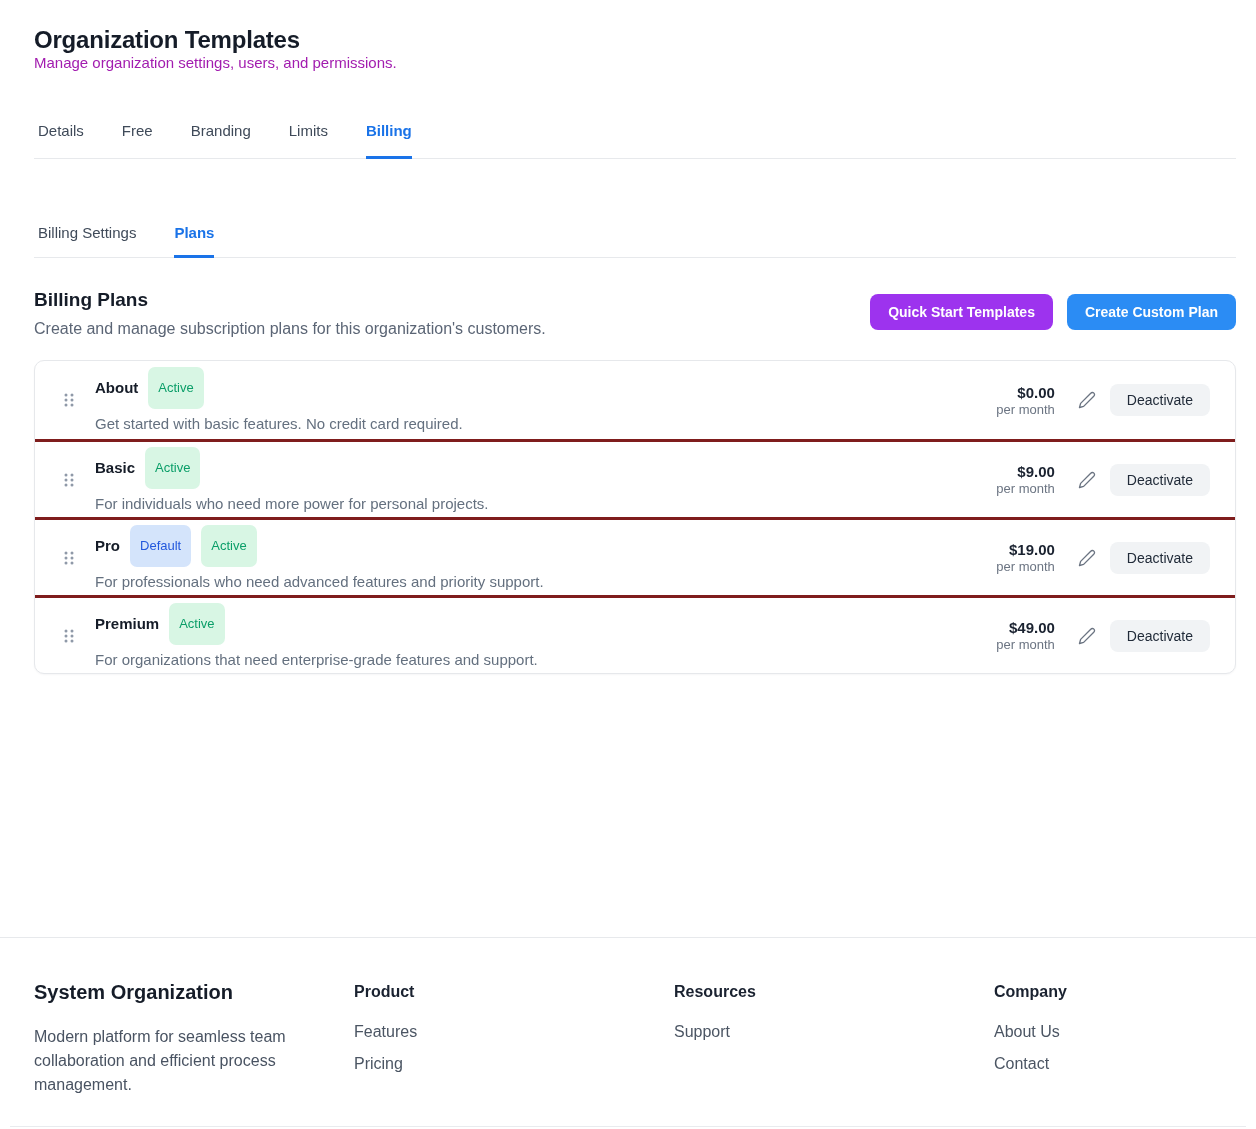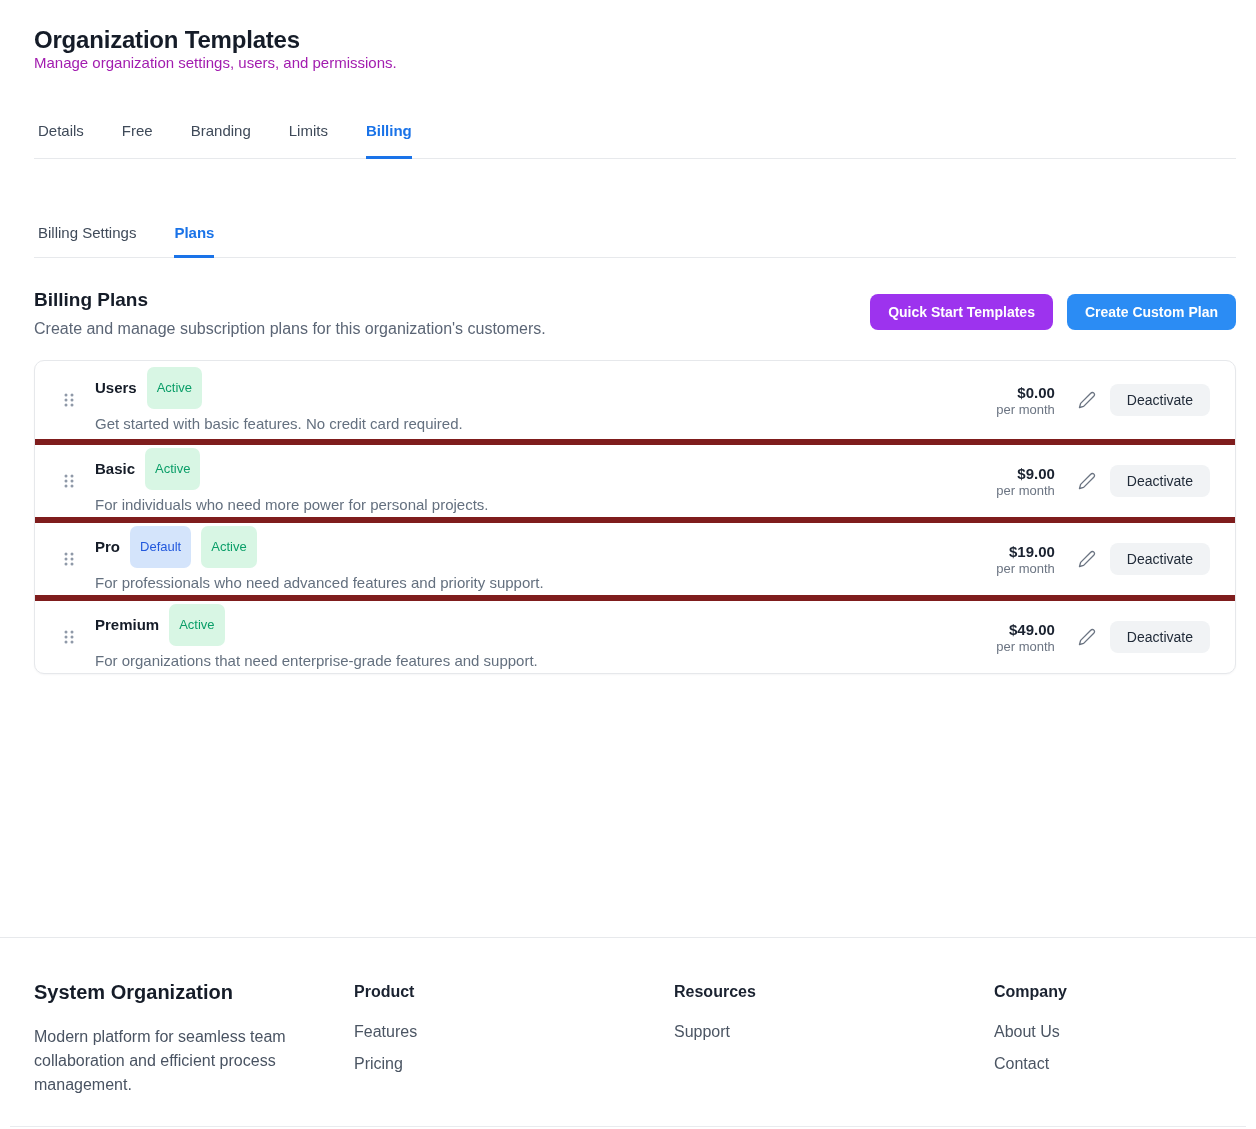--- a/index.html
+++ b/index.html
@@ -33,21 +33,21 @@
   .actions{display:flex;gap:14px;margin-top:5px;}
   .btn{border:none;border-radius:8px;height:36px;padding:0 18px;font-family:inherit;
        font-size:14px;font-weight:600;color:#ffffff;cursor:pointer;text-align:right;}
   .btn.purple{background:var(--purple-btn,#9d33ee);}
   .btn.blue{background:var(--blue-btn,#2b8cf4);}
 
   
   .card{margin-top:22px;border:1px solid #e6e8eb;border-radius:10px;background:#fff;
         box-shadow:0 1px 2px rgba(16,24,40,.04);}
   .row{display:flex;align-items:center;height:78px;padding-right:25px;}
-  .row + .row{border-top:6px solid #7f1d1d;}
+  .row + .row{border-top:3px solid #7f1d1d;}
   .handle{flex:0 0 auto;margin:0 20px 0 28px;width:12px;display:flex;align-items:center;justify-content:center;cursor:grab;}
   .info{flex:1 1 auto;min-width:0;}
   .name-line{display:flex;align-items:center;gap:10px;}
   .plan-name{font-size:15px;line-height:18px;font-weight:600;color:#151c28;}
   .badge{display:inline-block;font-size:13px;line-height:16px;padding:13px 10px;border-radius:7px;font-weight:500;}
   .badge.active{background:var(--badge-active-bg,#d8f6e4);color:var(--badge-active-text,#0a9e68);}
   .badge.default{background:var(--badge-default-bg,#d4e4fb);color:var(--badge-default-text,#2258dd);}
   .plan-desc{margin-top:6px;font-size:15px;line-height:18px;color:#64707f;}
   .price{display:flex;flex-direction:column;align-items:flex-end;margin-right:16px;}
   .amount{font-size:15px;line-height:19px;font-weight:700;color:#1a2230;}
@@ -110,21 +110,21 @@
               <circle cx="9" cy="3" r="1.5"></circle>
               <circle cx="3" cy="8" r="1.5"></circle>
               <circle cx="9" cy="8" r="1.5"></circle>
               <circle cx="3" cy="13" r="1.5"></circle>
               <circle cx="9" cy="13" r="1.5"></circle>
             </g>
         </svg>
       </span>
       <div class="info">
         <div class="name-line">
-          <span class="plan-name">Users</span>
+          <span class="plan-name">About</span>
           <span class="badge active">Active</span>
         </div>
         <div class="plan-desc">Get started with basic features. No credit card required.</div>
       </div>
       <div class="price">
         <span class="amount">$0.00</span>
         <span class="period">per month</span>
       </div>
       <button class="icon-btn">
         <svg width="18" height="18" viewBox="0 0 24 24" fill="none" stroke="#6b7482" stroke-width="1.8" stroke-linecap="round" stroke-linejoin="round">

